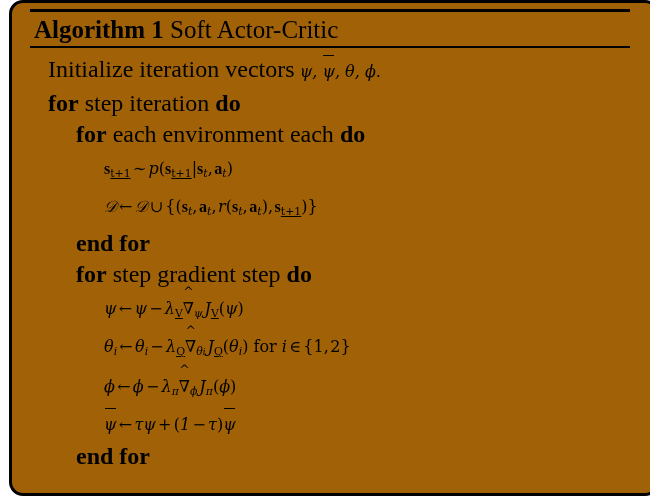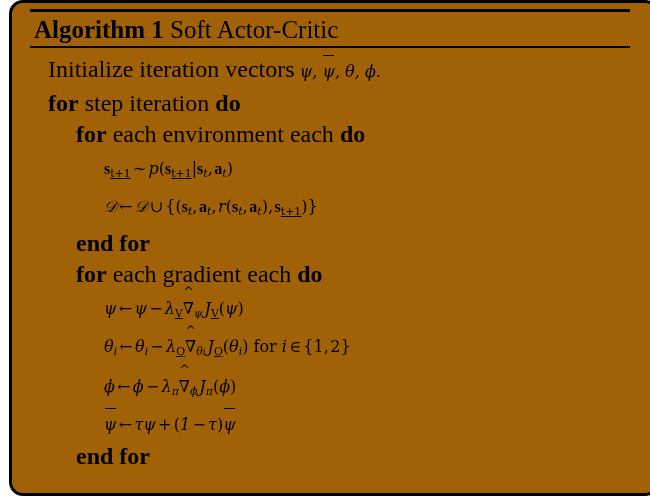--- a/index.html
+++ b/index.html
@@ -174,21 +174,21 @@
       <div class="alg-line indent-2">
         <span class="math"><span class="cal">𝒟</span><span class="op">←</span><span class="cal">𝒟</span><span class="op">∪</span><span class="roman">{(</span><span class="mathbf">s</span><span class="sub">t</span><span class="roman">, </span><span class="mathbf">a</span><span class="sub">t</span><span class="roman">, </span>r<span class="roman">(</span><span class="mathbf">s</span><span class="sub">t</span><span class="roman">, </span><span class="mathbf">a</span><span class="sub">t</span><span class="roman">), </span><span class="mathbf">s</span><span class="sub"><span class="sub-up">t+1</span></span><span class="roman">)}</span></span>
       </div>
 
       <div class="alg-line indent-1">
         <span class="kw">end for</span>
       </div>
 
       <div class="alg-line indent-1">
         <span class="kw">for</span>
-        <span class="roman">each gradient each</span>
+        <span class="roman">step gradient step</span>
         <span class="kw">do</span>
       </div>
 
       <div class="alg-line indent-2">
         <span class="math">ψ<span class="op">←</span>ψ<span class="op">−</span>λ<span class="sub"><span class="sub-up">V</span></span><span class="hat-over">∇<span class="hat-mark">^</span></span><span class="sub">ψ</span><span class="thin"></span>J<span class="sub"><span class="sub-up">V</span></span><span class="roman">(</span>ψ<span class="roman">)</span></span>
       </div>
 
       <div class="alg-line indent-2">
         <span class="math">θ<span class="sub">i</span><span class="op">←</span>θ<span class="sub">i</span><span class="op">−</span>λ<span class="sub"><span class="sub-up">Q</span></span><span class="hat-over">∇<span class="hat-mark">^</span></span><span class="sub">θ<span style="font-size:0.8em">i</span></span><span class="thin"></span>J<span class="sub"><span class="sub-up">Q</span></span><span class="roman">(</span>θ<span class="sub">i</span><span class="roman">)</span><span class="roman">&nbsp;for&nbsp;</span>i<span class="op">∈</span><span class="roman">{1, 2}</span></span>
       </div>

